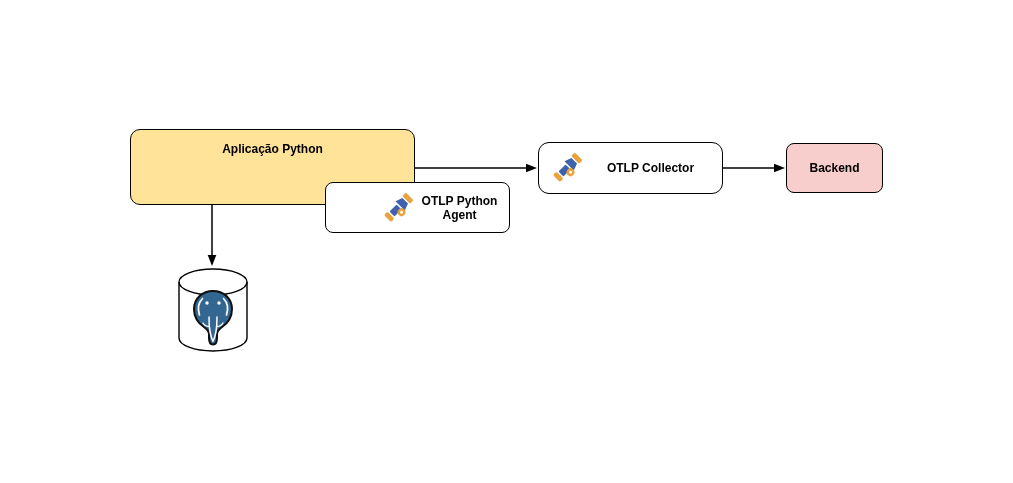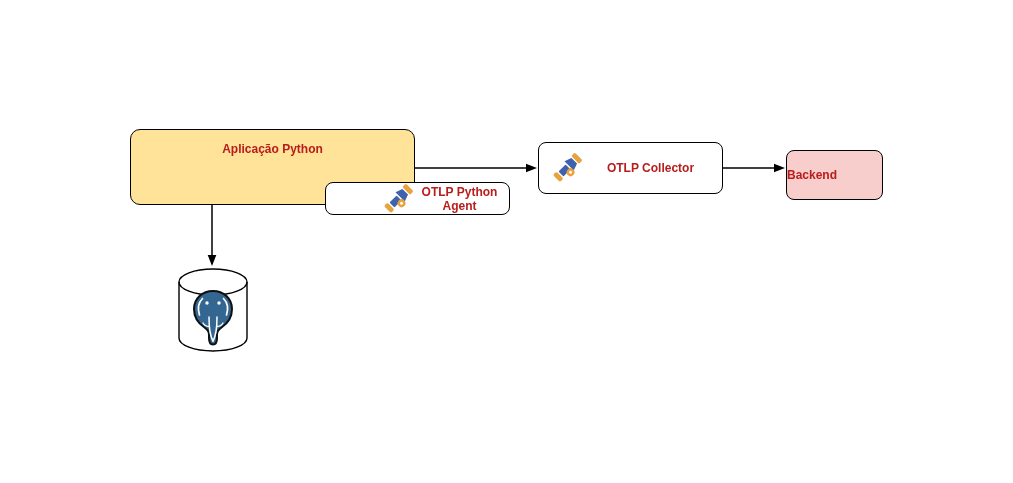--- a/index.html
+++ b/index.html
@@ -7,45 +7,45 @@
     position:relative;
     width:1013px;height:483px;
     background:#ffffff;
     font-family:"Liberation Sans",sans-serif;
     overflow:hidden;
   }
   .node{
     position:absolute;
     box-sizing:border-box;
     border:1px solid #000000;
-    color:#b91c1c;
+    color:#000000;
     font-weight:bold;
     font-size:12px;
   }
   .app-box{
     left:130px;top:129px;width:285px;height:76px;
     background:#FFE399;border-radius:10px;
   }
   .app-title{
     position:absolute;left:0;top:12px;width:100%;
     text-align:center;
   }
   .app-subtitle{
     position:absolute;left:6px;top:53px;white-space:nowrap;
   }
   .white-box{
     background:#ffffff;border-radius:8px;
     display:flex;align-items:center;
   }
-  .agent-box{left:325px;top:182px;width:185px;height:33px;z-index:3;padding-left:44px;}
-  .collector-box{left:538px;top:142px;width:185px;height:52px;}
+  .agent-box{left:325px;top:182px;width:185px;height:51px;z-index:3;padding-left:44px;}
+  .collector-box{left:538px;top:142px;width:185px;height:52px;border-radius:11px;}
   .backend-box{
     left:786px;top:143px;width:97px;height:50px;
     background:#F8CECC;border-radius:8px;
-    display:flex;align-items:center;justify-content:flex-start;margin-top:7px;
+    display:flex;align-items:center;justify-content:center;
   }
   .tel-icon{
     flex:0 0 auto;
     margin-left:10px;
     width:36px;height:36px;
     display:block;
   }
   .box-label{
     flex:1 1 auto;
     text-align:center;

